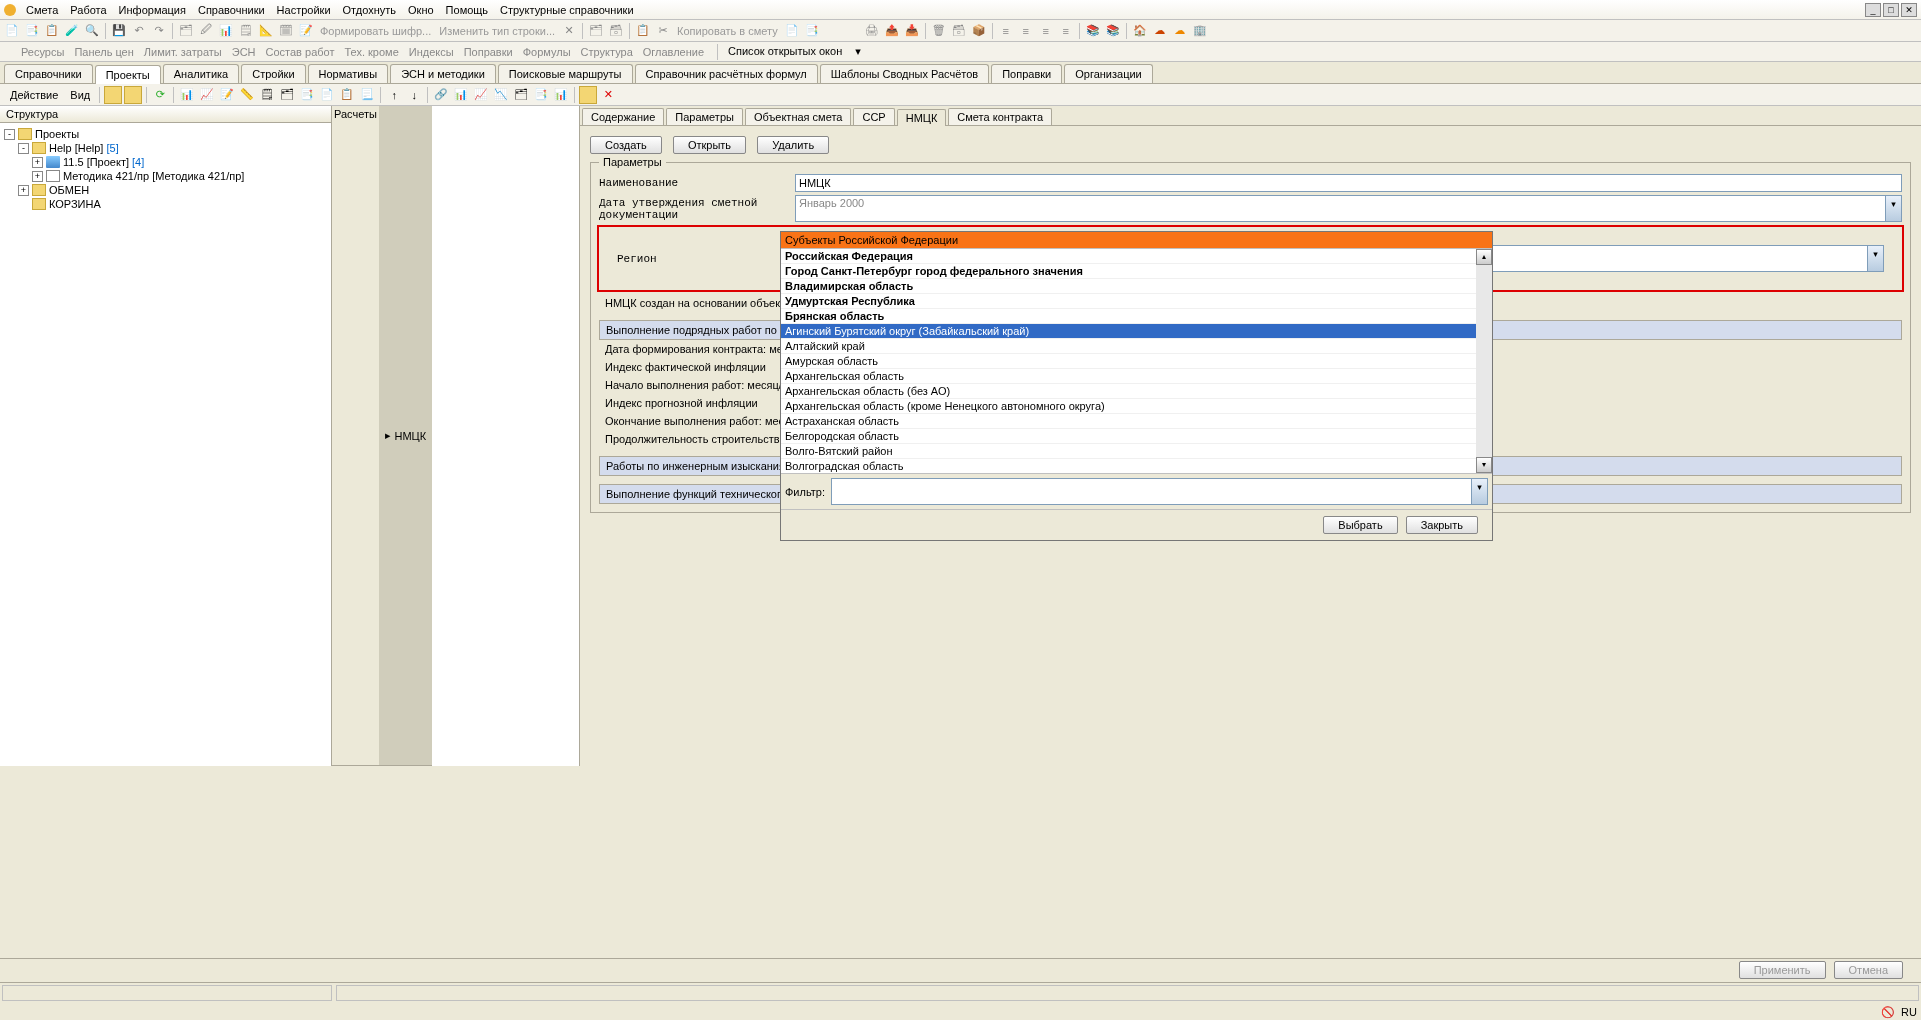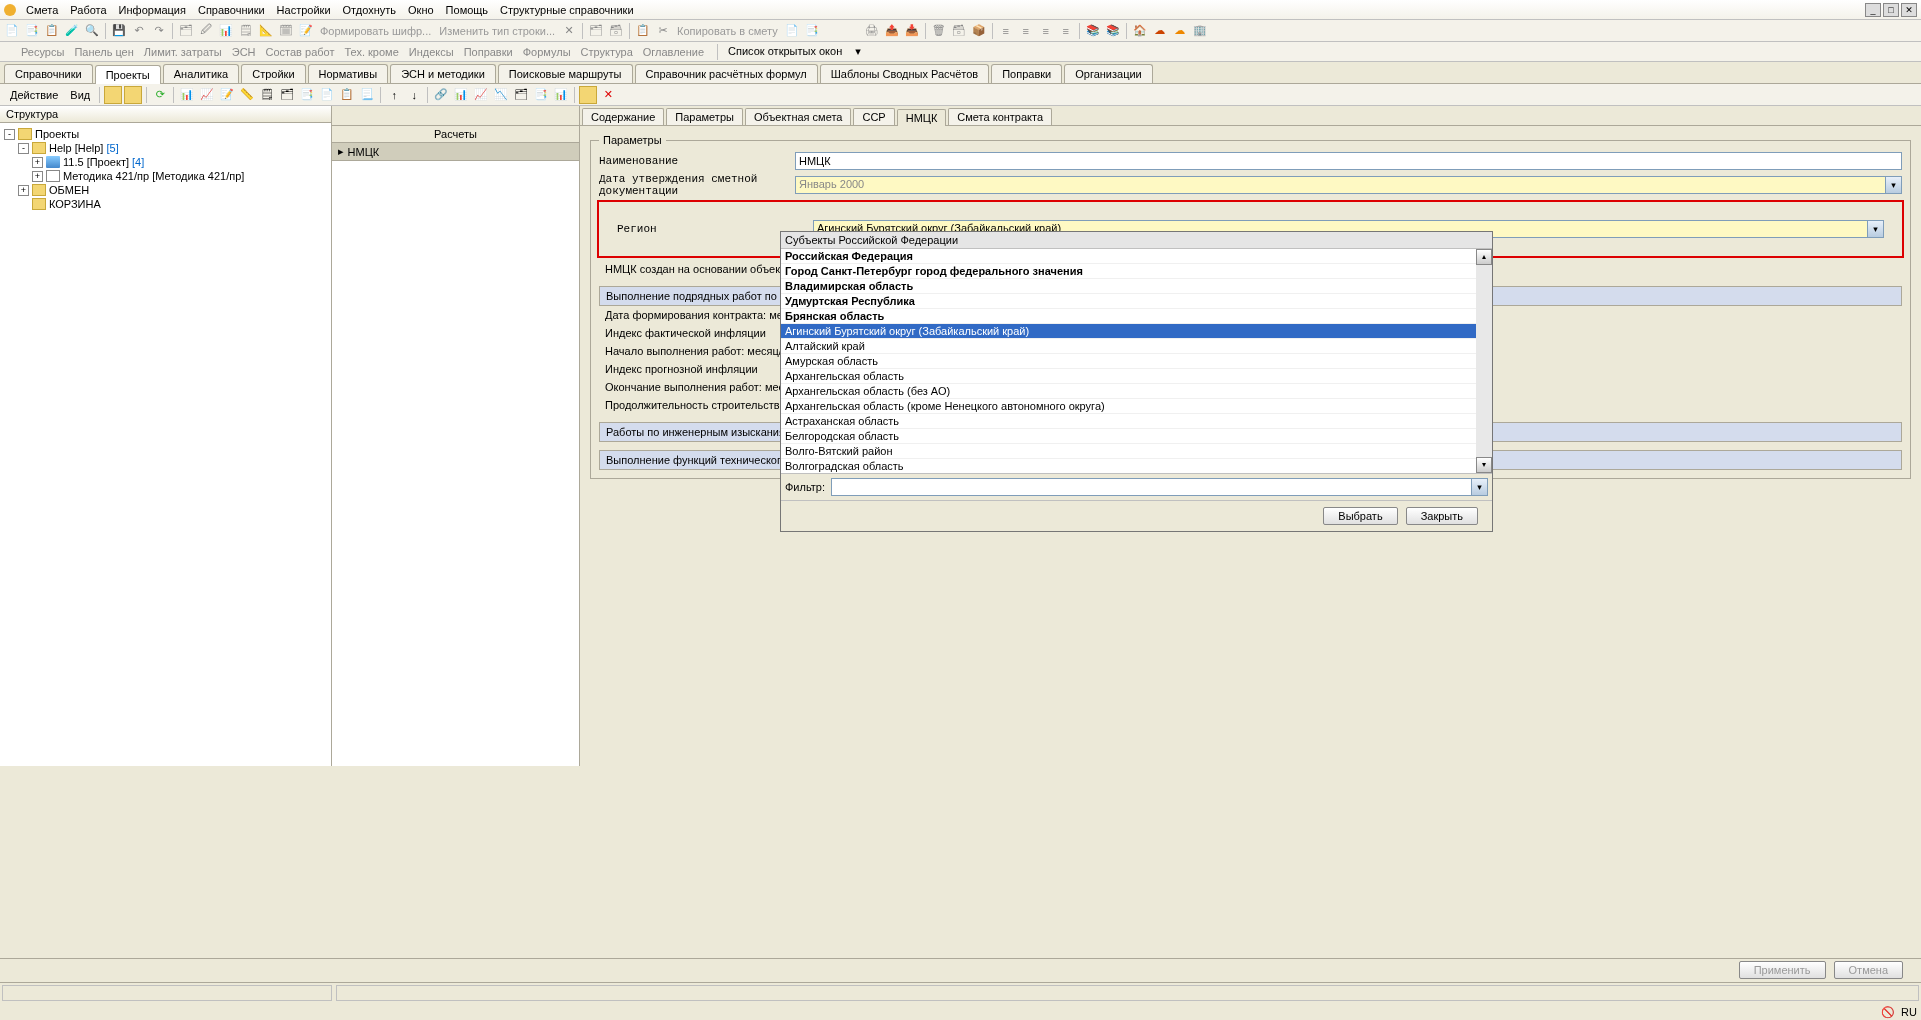--- a/index.html
+++ b/index.html
@@ -20,42 +20,42 @@
 .main-area { display: flex; height: 660px; }
 .left-panel { width: 332px; border-right: 1px solid #aca899; background: #fff; display: flex; flex-direction: column; }
 .panel-header { background: linear-gradient(#fff,#ece9d8); border-bottom: 1px solid #aca899; padding: 2px 6px; font-size: 11px; }
 .tree { padding: 4px; font-size: 11px; }
 .tree-node { display: flex; align-items: center; padding: 1px 0; cursor: default; }
 .tree-toggle { width: 11px; height: 11px; border: 1px solid #888; background: #fff; text-align: center; line-height: 9px; font-size: 9px; margin-right: 3px; cursor: pointer; }
 .tree-icon { width: 14px; height: 12px; margin-right: 3px; display: inline-block; }
 .folder-icon { background: #f3d673; border: 1px solid #c9a83a; }
 .project-icon { background: linear-gradient(#8cf,#48c); border-radius: 1px; }
 .doc-icon { background: #fff; border: 1px solid #888; }
-.mid-panel { width: 248px; border-right: 1px solid #aca899; background: #fff; display: flex; flex-direction: column; position:relative; }
+.mid-panel { width: 248px; border-right: 1px solid #aca899; background: #fff; display: flex; flex-direction: row; position:relative; }
 .mid-header { background: #ece9d8; border-bottom: 1px solid #aca899; text-align: center; padding: 2px; font-size: 11px; }
 .mid-row { background: #d0cdbb; padding: 2px 6px; font-size: 11px; border-bottom: 1px solid #aca899; display:flex; align-items:center; }
 .right-panel { flex: 1; background: #ece9d8; position: relative; padding: 0; }
 .inner-tabs { height: 20px; display: flex; align-items: flex-end; border-bottom: 1px solid #aca899; padding-left: 2px; background:#ece9d8;}
 .inner-tab { padding: 2px 8px; border: 1px solid #aca899; border-bottom: none; background: #f4f2ea; margin-right: 2px; font-size: 11px; cursor: pointer; border-radius:2px 2px 0 0;}
 .inner-tab.active { background: #ece9d8; position: relative; top: 1px; }
 .right-content { background: #ece9d8; padding: 6px 10px; position: relative; }
 .btn { padding: 2px 14px; border: 1px solid #888; background: linear-gradient(#fff,#e0e0e0); font-size: 11px; cursor: pointer; border-radius: 2px; margin-right: 8px; }
 .btn:disabled, .btn.disabled { color:#999; }
 .fieldset { border: 1px solid #aca899; margin-top: 8px; padding: 8px; position: relative; }
 .fieldset-legend { position: absolute; top: -7px; left: 8px; background: #ece9d8; padding: 0 4px; font-size: 11px; }
 .form-row { display: flex; align-items: center; margin: 3px 0; }
 .form-label { width: 196px; font-size: 11px; font-family: Liberation Mono, monospace; }
 .form-input { flex: 1; border: 1px solid #7f9db9; background: #fff; padding: 1px 3px; font-size: 11px; height: 18px; }
-.combo { display: flex; border: 1px solid #7f9db9; background: #fef9c3; flex: 1; height: 18px; }
+.combo { display: flex; border: 1px solid #7f9db9; background: #ffffff; flex: 1; height: 27px; }
 .combo-text { flex: 1; padding: 1px 3px; font-size: 11px; }
 .combo-btn { width: 16px; background: linear-gradient(#e8f0fa,#b8cce0); border-left: 1px solid #7f9db9; text-align: center; font-size: 9px; line-height: 16px; cursor: pointer; }
 .region-row { border: 2px solid #d00; padding: 18px; margin: 2px -2px; }
 .section-header { background: #d4dced; border: 1px solid #aca899; padding: 3px 6px; font-size: 11px; margin-top: 8px; }
 .dropdown-panel { position: absolute; left: 780px; top: 231px; width: 713px; background: #fff; border: 1px solid #767676; z-index: 100; display: flex; flex-direction: column; }
-.dd-header { background: #e5e5e5; padding: 2px 4px; font-size: 11px; border-bottom: 1px solid #c0c0c0; }
+.dd-header { background: #f97316; padding: 2px 4px; font-size: 11px; border-bottom: 1px solid #c0c0c0; }
 .dd-list { height: 224px; overflow: hidden; position: relative; }
 .dd-item { padding: 1px 4px; font-size: 11px; cursor: pointer; border-bottom: 1px solid #f0f0f0; white-space: nowrap; overflow: hidden; }
 .dd-item.bold { font-weight: bold; }
 .dd-item.selected { background: #316ac5; color: #fff; }
 .dd-scroll { position: absolute; right: 0; top: 0; width: 16px; height: 100%; background: #e8e8e8; }
 .dd-scroll-btn { width: 16px; height: 16px; background: linear-gradient(#fff,#ccc); border: 1px solid #888; font-size: 8px; text-align: center; line-height: 14px; }
 .dd-filter { padding: 4px; border-top: 1px solid #c0c0c0; display: flex; align-items: center; background:#ece9d8;}
 .dd-buttons { padding: 6px; border-top: 1px solid #c0c0c0; display: flex; justify-content: flex-end; background:#ece9d8;}
 .footer-bar { position: absolute; bottom: 40px; left: 0; right: 0; height: 22px; border-top: 1px solid #aca899; background: #ece9d8; display: flex; justify-content: flex-end; align-items: center; padding: 0 10px; }
 .status-bar { position: absolute; bottom: 16px; left: 0; right: 0; height: 22px; border-top: 1px solid #aca899; background: #ece9d8; display:flex; }
@@ -258,20 +258,25 @@
   <div class="right-panel">
     <div class="inner-tabs">
       <div class="inner-tab">Содержание</div>
       <div class="inner-tab">Параметры</div>
       <div class="inner-tab">Объектная смета</div>
       <div class="inner-tab">ССР</div>
       <div class="inner-tab active">НМЦК</div>
       <div class="inner-tab">Смета контракта</div>
     </div>
     <div class="right-content">
+      <div style="margin:4px 0">
+        <button class="btn">Создать</button>
+        <button class="btn">Открыть</button>
+        <button class="btn">Удалить</button>
+      </div>
       <div class="fieldset">
         <div class="fieldset-legend">Параметры</div>
         <div class="form-row">
           <div class="form-label">Наименование</div>
           <input class="form-input" value="НМЦК" style="">
         </div>
         <div class="form-row">
           <div class="form-label">Дата утверждения сметной документации</div>
           <div class="combo">
             <div class="combo-text" style="color:#888">Январь 2000</div>

